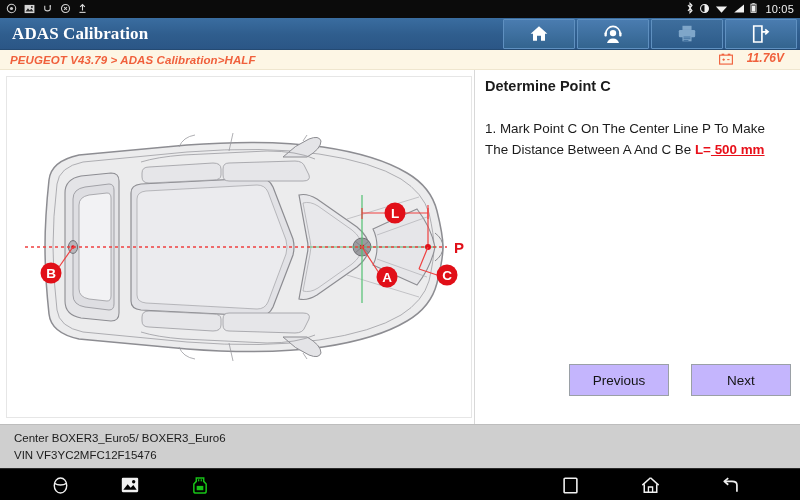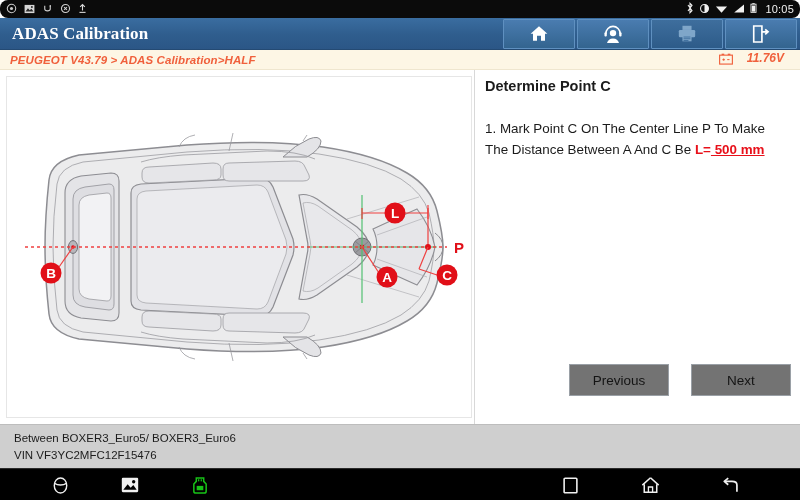--- a/index.html
+++ b/index.html
@@ -10,21 +10,20 @@
     -webkit-font-smoothing:antialiased;
   }
   .screen { position:relative; width:800px; height:500px; background:#fff; }
 
   
   .statusbar {
     position:absolute; left:0; top:0; width:800px; height:18px;
     background:#0b0b0b; color:#e8e8e8;
     display:flex; align-items:center; justify-content:space-between;
     padding:0 6px;
-    border-radius:8px;
   }
   .sb-left, .sb-right { display:flex; align-items:center; gap:7px; }
   .sb-right { gap:5px; }
   .sb-ico { display:inline-block; line-height:1; }
   .sb-time { font-size:11px; letter-spacing:.2px; margin-left:3px; color:#f2f2f2; }
 
   
   .header {
     position:absolute; left:0; top:18px; width:800px; height:32px;
     background:linear-gradient(180deg,#3a6da0 0%,#2f5d8d 55%,#2b5686 100%);
@@ -82,21 +81,21 @@
   .info-title { font-size:14.5px; font-weight:bold; color:#1b1b1b; margin-bottom:18px; }
   .info-body { font-size:13.4px; color:#1b1b1b; line-height:21px;margin-top:24px; }
   .hl-red { color:#e8101a; font-weight:bold; }
   .hl-red-u { color:#e8101a; font-weight:bold; text-decoration:underline; }
 
   .btn-row {
     position:absolute; left:10px; bottom:28px; width:306px;
     display:flex; justify-content:flex-end; gap:22px;
   }
   .nav-btn {
-    width:100px; height:32px; background:#737373;
+    width:100px; height:32px; background:#c4b5fd;
     border:1px solid #9aa0a6;
     color:#141414; font-size:13.5px;
     display:flex; align-items:center; justify-content:center;
     cursor:pointer;
   }
 
   
   .vinbar {
     position:absolute; left:0; top:424px; width:800px; height:44px;
     background:#cfcfcf; border-top:1px solid #bdbdbd;
@@ -393,21 +392,21 @@
       </div>
 
       <div class="btn-row">
         <div class="nav-btn">Previous</div>
         <div class="nav-btn">Next</div>
       </div>
     </div>
   </div>
 
   <div class="vinbar">
-    <div>Between BOXER3_Euro5/ BOXER3_Euro6</div>
+    <div>Center BOXER3_Euro5/ BOXER3_Euro6</div>
     <div>VIN VF3YC2MFC12F15476</div>
   </div>
 
   <div class="navbar">
     <div class="nav-ico" style="left:40px;">
       <svg width="17" height="19" viewBox="0 0 18 20">
         <ellipse cx="9" cy="10" rx="6.6" ry="8" fill="none" stroke="#f0f0f0" stroke-width="1.5"></ellipse>
         <path d="M2.2 7.4 Q9 11.6 15.8 7.4" fill="none" stroke="#f0f0f0" stroke-width="1.5"></path>
       </svg>
     </div>

